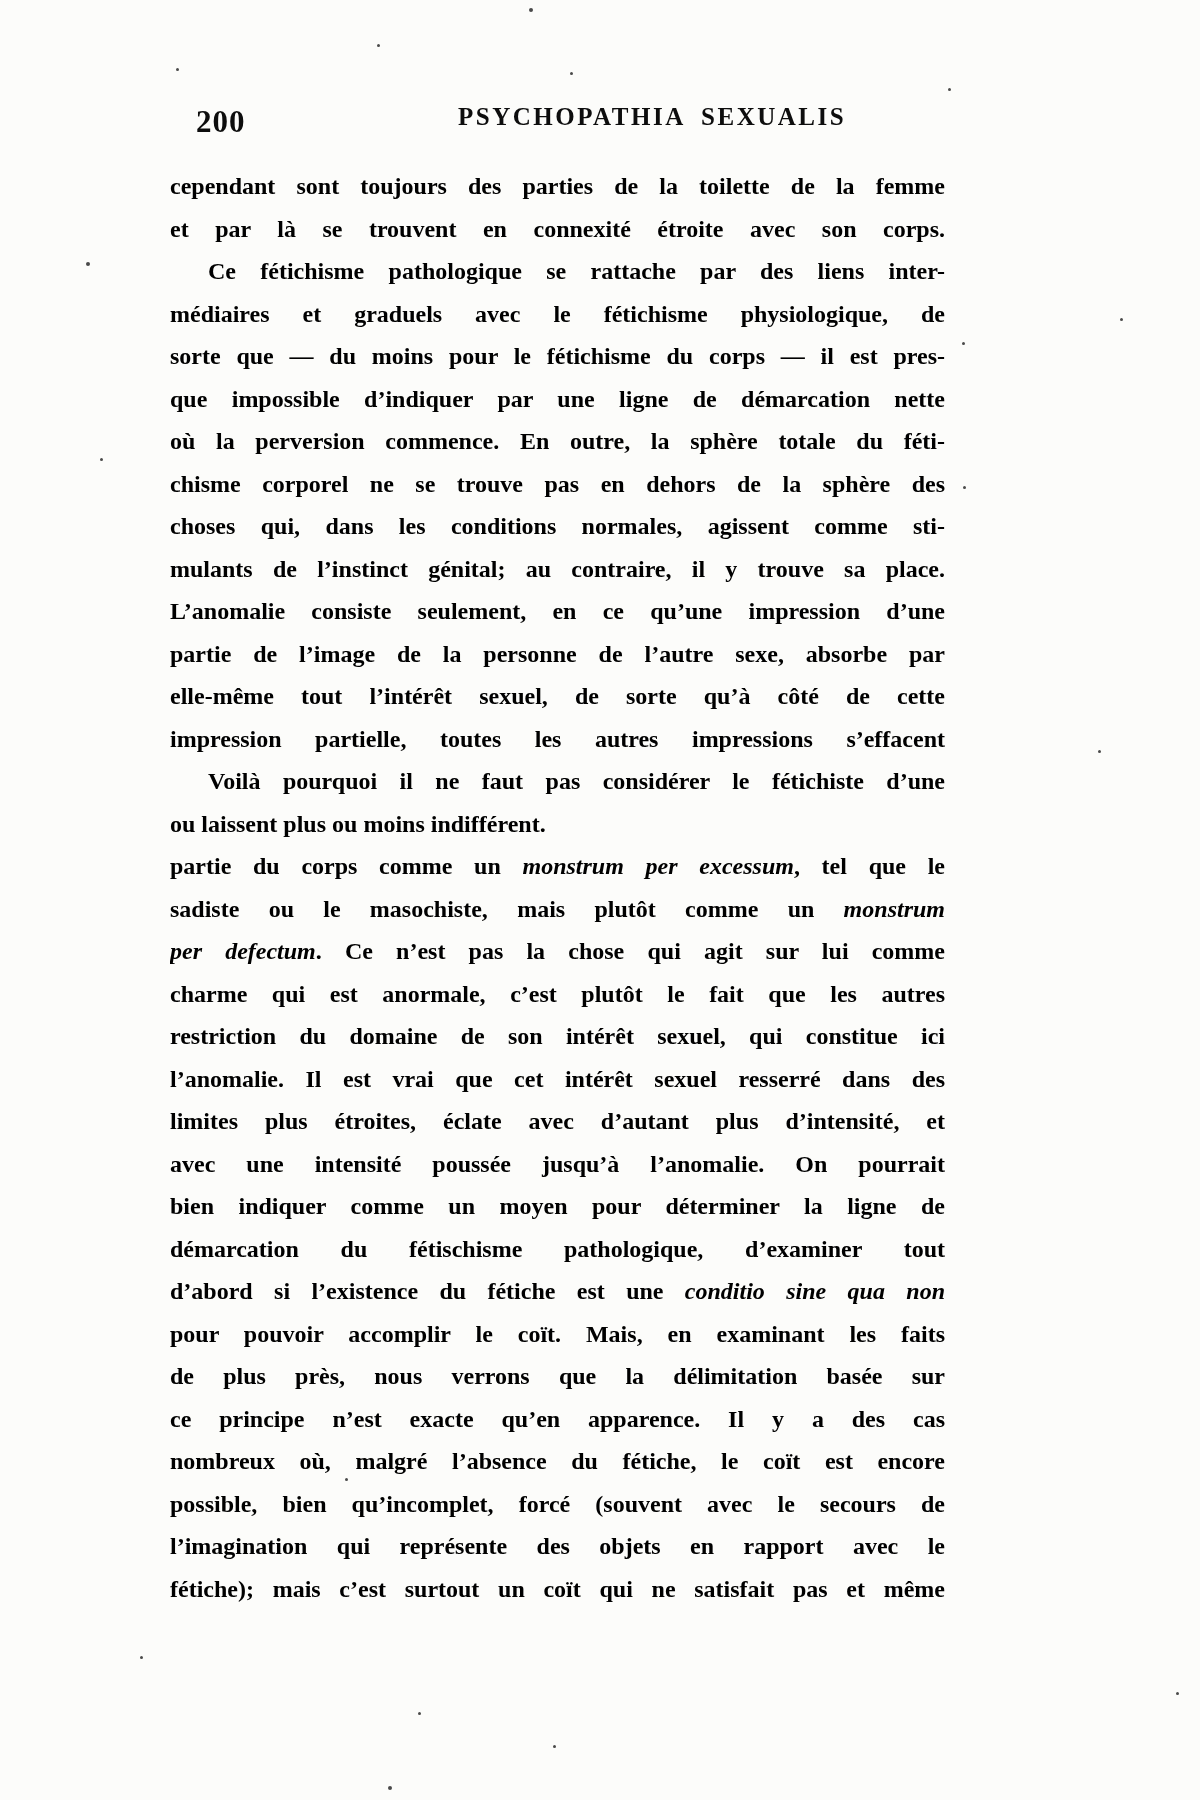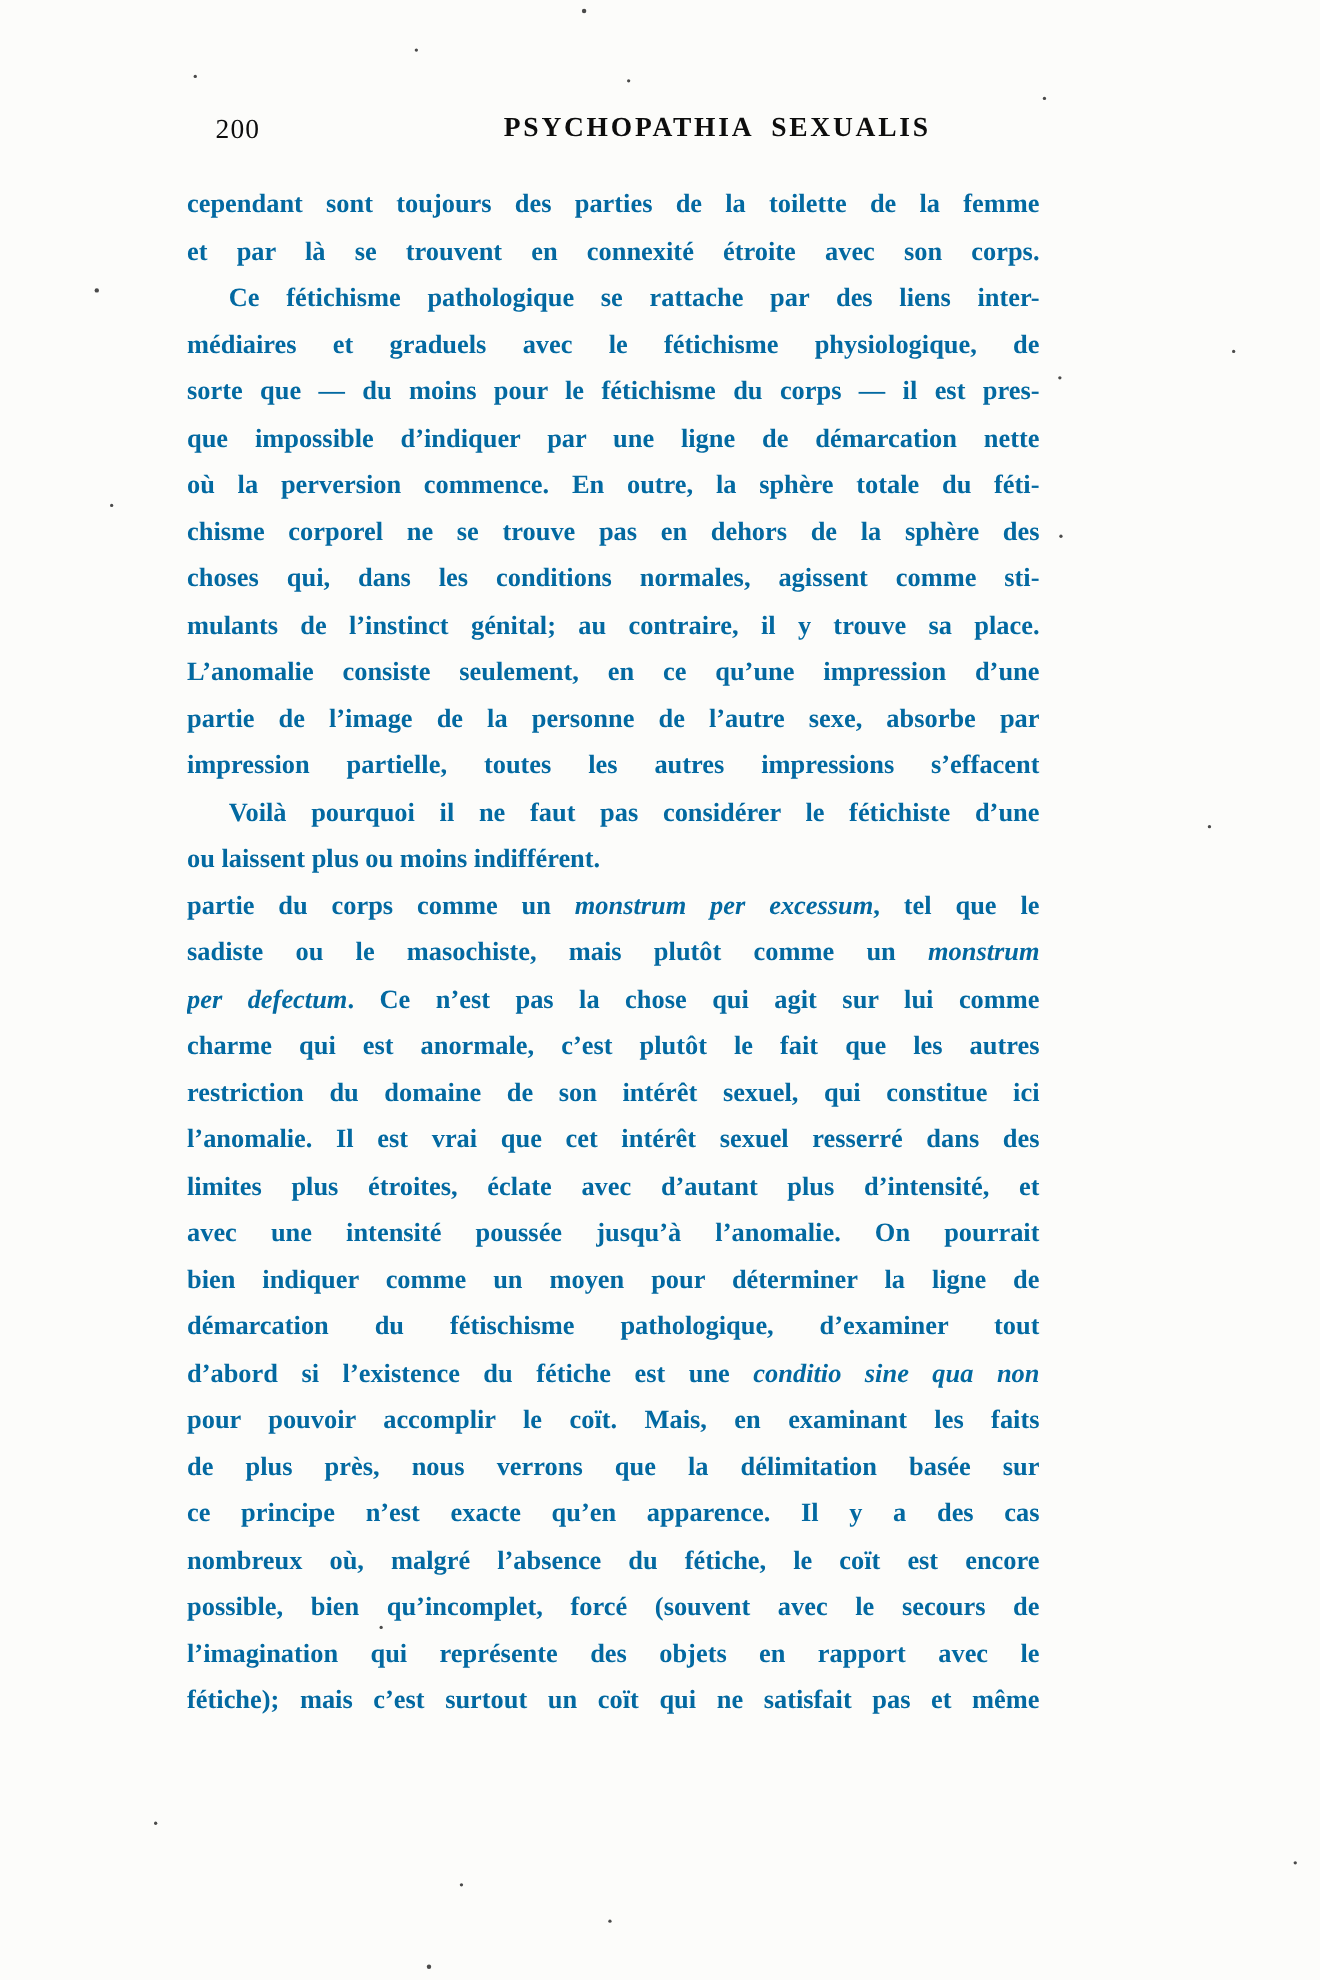--- a/index.html
+++ b/index.html
@@ -13,43 +13,43 @@
   }
   .page {
     position: absolute;
     inset: 0;
     color: #101010;
   }
   .page-number {
     position: absolute;
     left: 196px;
     top: 104px;
-    font-size: 25px;
-    font-weight: normal;
+    font-size: 31px;
+    font-weight: bold;
     letter-spacing: 1px;
   }
   .running-title {
     position: absolute;
     left: 458px;
     top: 103px;
     font-size: 25px;
     font-weight: bold;
     letter-spacing: 2.5px;
     word-spacing: 8px;
     text-align: right;
   }
   .text-block {
     position: absolute;
     left: 170px;
     top: 165px;
     width: 775px;
     font-size: 24px;
     line-height: 42.5px;
     font-weight: bold;
-    color: #0369a1;
+    color: #000000;
   }
   .line {
     text-align: justify;
     text-align-last: justify;
     height: 42.5px;
     overflow: hidden;
   }
   .line.left { text-align-last: left; }
   .line.indent { padding-left: 38px; }
   .it { font-style: italic; }
@@ -75,20 +75,21 @@
       <div class="line indent"><span>Ce fétichisme pathologique se rattache par des liens inter-</span></div>
       <div class="line"><span>médiaires et graduels avec le fétichisme physiologique, de</span></div>
       <div class="line"><span>sorte que — du moins pour le fétichisme du corps — il est pres-</span></div>
       <div class="line"><span>que impossible d’indiquer par une ligne de démarcation nette</span></div>
       <div class="line"><span>où la perversion commence. En outre, la sphère totale du féti-</span></div>
       <div class="line"><span>chisme corporel ne se trouve pas en dehors de la sphère des</span></div>
       <div class="line"><span>choses qui, dans les conditions normales, agissent comme sti-</span></div>
       <div class="line"><span>mulants de l’instinct génital; au contraire, il y trouve sa place.</span></div>
       <div class="line"><span>L’anomalie consiste seulement, en ce qu’une impression d’une</span></div>
       <div class="line"><span>partie de l’image de la personne de l’autre sexe, absorbe par</span></div>
+      <div class="line"><span>elle-même tout l’intérêt sexuel, de sorte qu’à côté de cette</span></div>
       <div class="line"><span>impression partielle, toutes les autres impressions s’effacent</span></div>
       <div class="line indent"><span>Voilà pourquoi il ne faut pas considérer le fétichiste d’une</span></div>
       <div class="line left"><span>ou laissent plus ou moins indifférent.</span></div>
       <div class="line"><span>partie du corps comme un </span><span class="it">monstrum per excessum</span><span>, tel que le</span></div>
       <div class="line"><span>sadiste ou le masochiste, mais plutôt comme un </span><span class="it">monstrum</span></div>
       <div class="line"><span class="it">per defectum</span><span>. Ce n’est pas la chose qui agit sur lui comme</span></div>
       <div class="line"><span>charme qui est anormale, c’est plutôt le fait que les autres</span></div>
       <div class="line"><span>restriction du domaine de son intérêt sexuel, qui constitue ici</span></div>
       <div class="line"><span>l’anomalie. Il est vrai que cet intérêt sexuel resserré dans des</span></div>
       <div class="line"><span>limites plus étroites, éclate avec d’autant plus d’intensité, et</span></div>

